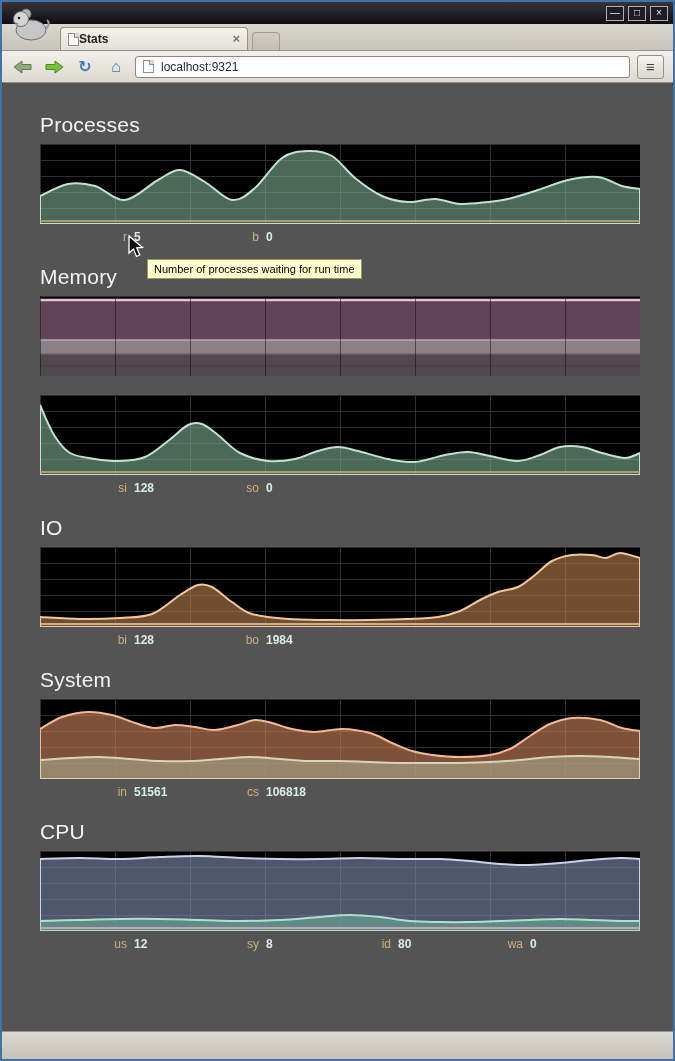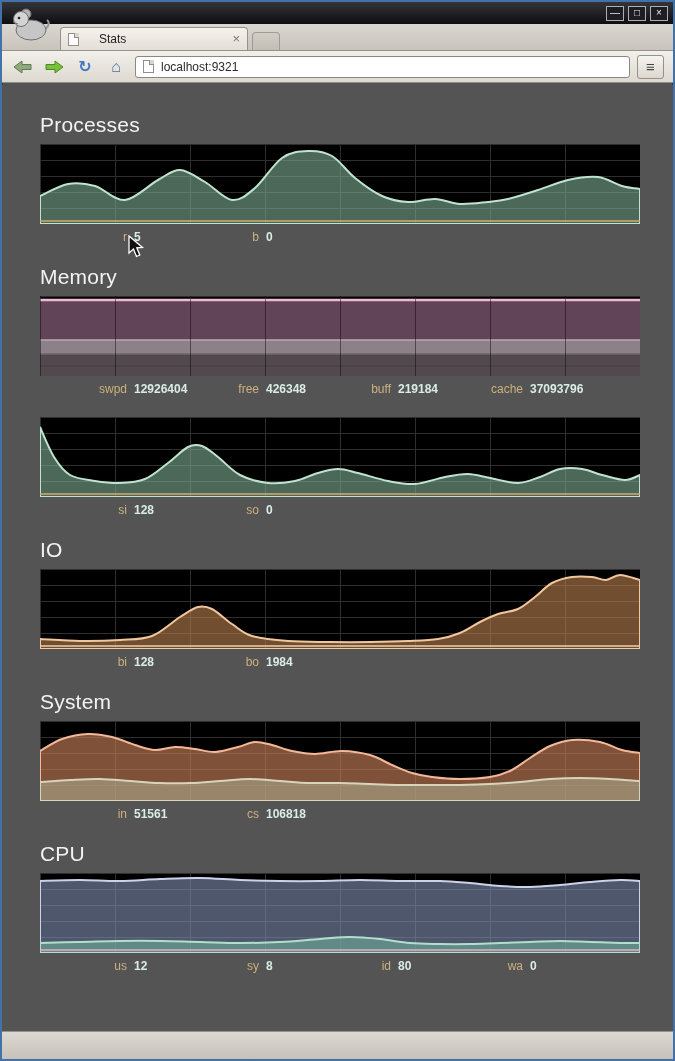--- a/index.html
+++ b/index.html
@@ -9,21 +9,21 @@
 
   
   .titlebar{height:22px;background:linear-gradient(#34343a,#0e0e12);display:flex;align-items:center;justify-content:flex-end;padding-right:5px;gap:4px;}
   .tb-btn{width:18px;height:15px;background:#1d1d22;border:1px solid #aab0ba;color:#ececec;font-size:10px;line-height:12px;text-align:center;cursor:default;}
 
   
   .app-logo{position:absolute;left:7px;top:4px;width:42px;height:38px;z-index:20;}
 
   
   .tabbar{height:27px;background:linear-gradient(#dad7d0,#c8c4bc);border-bottom:1px solid #96928a;display:flex;align-items:flex-end;padding-left:58px;position:relative;}
-  .tab{height:23px;width:188px;background:linear-gradient(#f5f2ec,#e3dfd7);border:1px solid #96928a;border-bottom:none;border-radius:4px 4px 0 0;display:flex;align-items:center;padding:0 7px;gap:20px;font-size:12px;color:#222;}
+  .tab{height:23px;width:188px;background:linear-gradient(#f5f2ec,#e3dfd7);border:1px solid #96928a;border-bottom:none;border-radius:4px 4px 0 0;display:flex;align-items:center;padding:0 7px;gap:0;font-size:12px;color:#222;font-weight:bold;}
   .tab .tab-title{flex:1;}
   .tab-close{color:#777;font-size:13px;line-height:12px;}
   .tab-stub{height:18px;width:28px;background:linear-gradient(#d2cec6,#c2beb6);border:1px solid #a09c94;border-bottom:none;border-radius:4px 4px 0 0;margin-left:4px;}
   .page-icon{width:11px;height:13px;background:#fff;border:1px solid #8f8f8f;position:relative;flex:0 0 auto;}
   .page-icon::after{content:"";position:absolute;right:-1px;top:-1px;width:4px;height:4px;background:#d9d5cd;border-left:1px solid #8f8f8f;border-bottom:1px solid #8f8f8f;}
 
   
   .navbar{height:32px;background:linear-gradient(#f2f0ea,#ddd9d1);border-bottom:1px solid #8e8a84;display:flex;align-items:center;padding:0 9px;gap:7px;}
   .nav-ico{flex:0 0 auto;display:flex;align-items:center;justify-content:center;width:24px;height:22px;}
   .glyph-btn{font-size:16px;font-weight:bold;}
@@ -127,38 +127,20 @@
           <rect x="0" y="4" width="600" height="40" fill="#614457"></rect>
           <rect x="0" y="44" width="600" height="14" fill="#8d8189"></rect>
           <rect x="0" y="58" width="600" height="22" fill="#52484e"></rect>
           <line x1="0" y1="4" x2="600" y2="4" stroke="#eebcd2" stroke-width="2.5"></line>
           <line x1="0" y1="44" x2="600" y2="44" stroke="#b9aab2" stroke-width="1.5"></line>
           <line x1="0" y1="58" x2="600" y2="58" stroke="#6f646a" stroke-width="1.5"></line>
           <line x1="0" y1="70" x2="600" y2="70" stroke="#453c41" stroke-width="1"></line>
         </svg>
         <div class="grid-overlay"></div>
       </div>
-      <div class="stats">
-        <span class="stat">
-            <span class="lbl">swpd</span>
-            <span class="val">12926404</span>
-          </span>
-        <span class="stat">
-            <span class="lbl">free</span>
-            <span class="val">426348</span>
-          </span>
-        <span class="stat">
-            <span class="lbl">buff</span>
-            <span class="val">219184</span>
-          </span>
-        <span class="stat">
-            <span class="lbl">cache</span>
-            <span class="val">37093796</span>
-          </span>
-      </div>
     </div>
 
     <div class="section">
       <div class="chart">
           <svg id="cv2" viewBox="0 0 600 80" preserveAspectRatio="none">
             <path d="M0,10C2.3,15.0 9.0,32.0 14,40C19.0,48.0 23.2,54.0 30,58C36.8,62.0 46.7,62.7 55,64C63.3,65.3 71.7,66.3 80,66C88.3,65.7 97.0,65.3 105,62C113.0,58.7 120.8,51.3 128,46C135.2,40.7 142.3,32.8 148,30C153.7,27.2 157.0,27.3 162,29C167.0,30.7 171.7,35.2 178,40C184.3,44.8 191.7,53.7 200,58C208.3,62.3 218.8,65.0 228,66C237.2,67.0 246.7,65.7 255,64C263.3,62.3 270.8,58.0 278,56C285.2,54.0 291.3,52.0 298,52C304.7,52.0 309.7,54.0 318,56C326.3,58.0 338.5,62.2 348,64C357.5,65.8 365.5,67.7 375,67C384.5,66.3 396.2,61.7 405,60C413.8,58.3 420.5,56.8 428,57C435.5,57.2 441.7,59.5 450,61C458.3,62.5 469.7,66.2 478,66C486.3,65.8 493.0,62.3 500,60C507.0,57.7 513.0,53.3 520,52C527.0,50.7 535.0,51.0 542,52C549.0,53.0 554.8,56.2 562,58C569.2,59.8 578.7,63.0 585,63C591.3,63.0 597.5,58.8 600,58L600,80 L0,80 Z" fill="rgba(127,174,146,0.6)" stroke="#bfe3cf" stroke-width="2"></path>
             <path d="M0,77C100.0,77.0 500.0,77.0 600,77" fill="none" stroke="#d9a871" stroke-width="1.5"></path>
           </svg>
         </div>
       <div class="stats">
@@ -237,19 +219,20 @@
           </span>
         <span class="stat">
             <span class="lbl">wa</span>
             <span class="val">0</span>
           </span>
       </div>
     </div>
 
   </div>
 
+  <div class="tooltip">Number of processes waiting for run time</div>
   <svg class="cursor" width="18" height="24" viewBox="0 0 18 24">
     <path d="M1 1 L1 18 L5.5 14 L8.5 21.5 L11.8 20 L8.8 12.8 L14.5 12.5 Z" fill="#111" stroke="#fff" stroke-width="1.3"></path>
   </svg>
 
   <div class="statusbar"></div>
 
 </div>
 
 </body></html>

